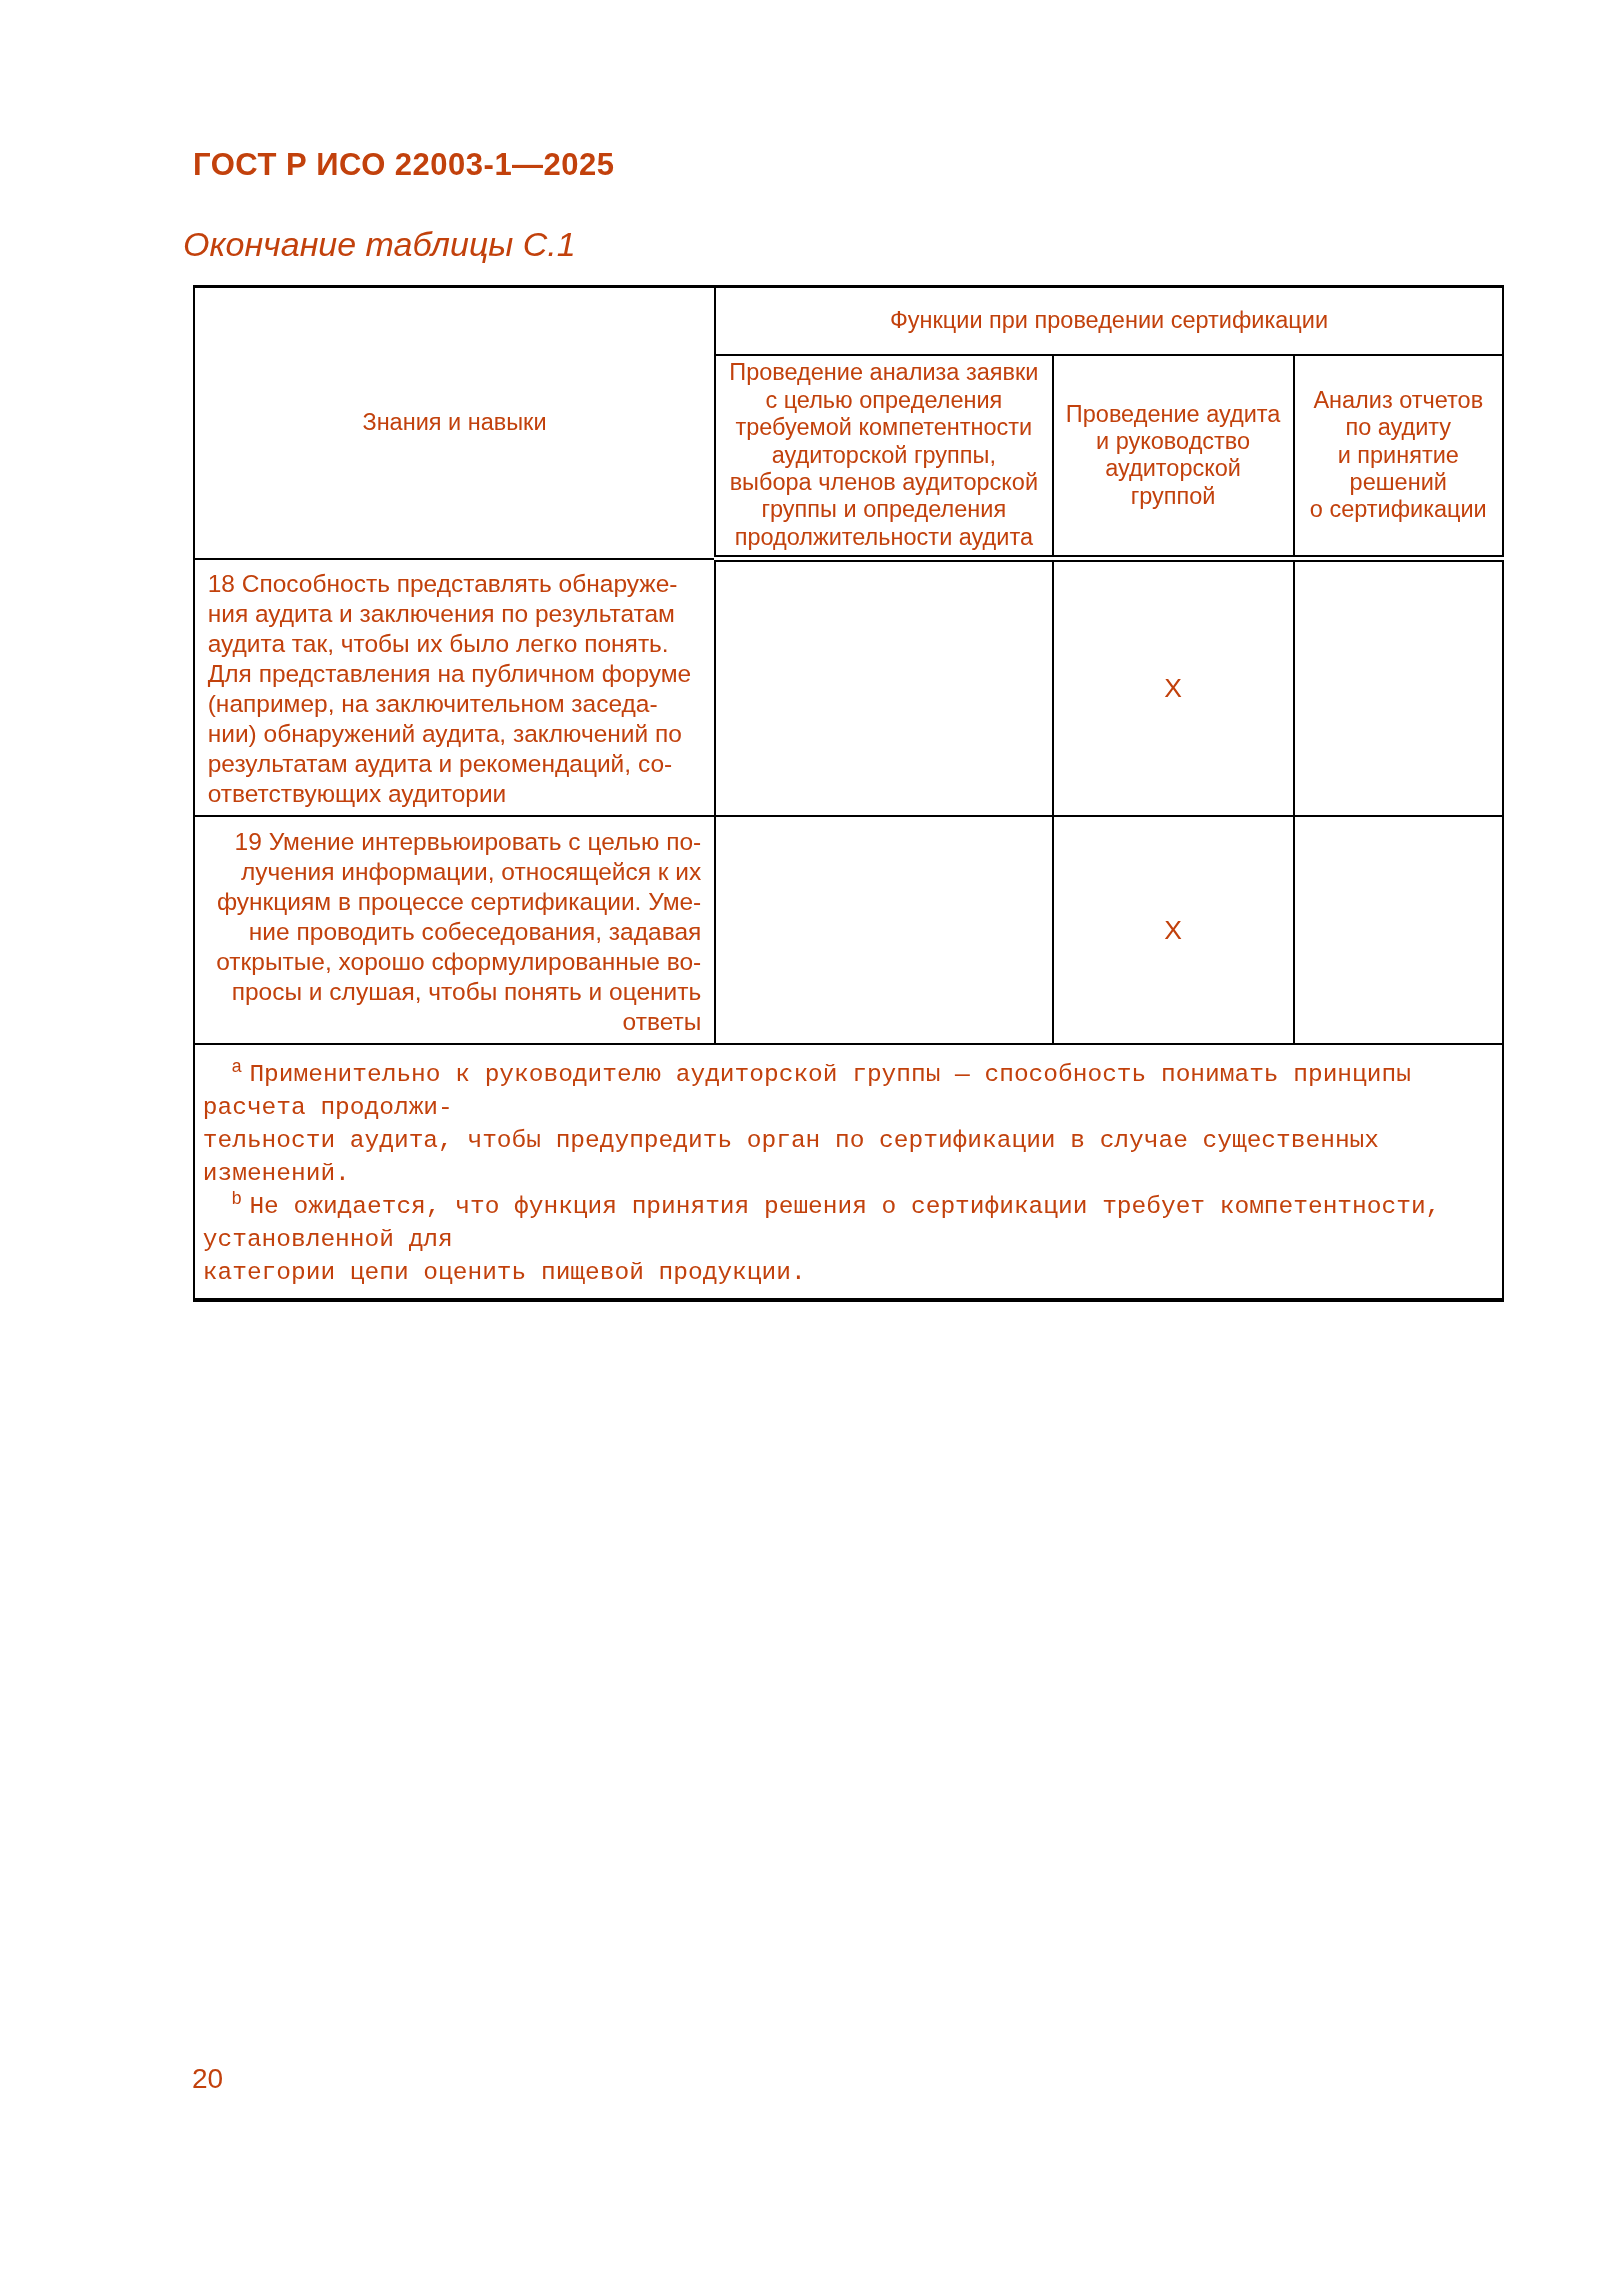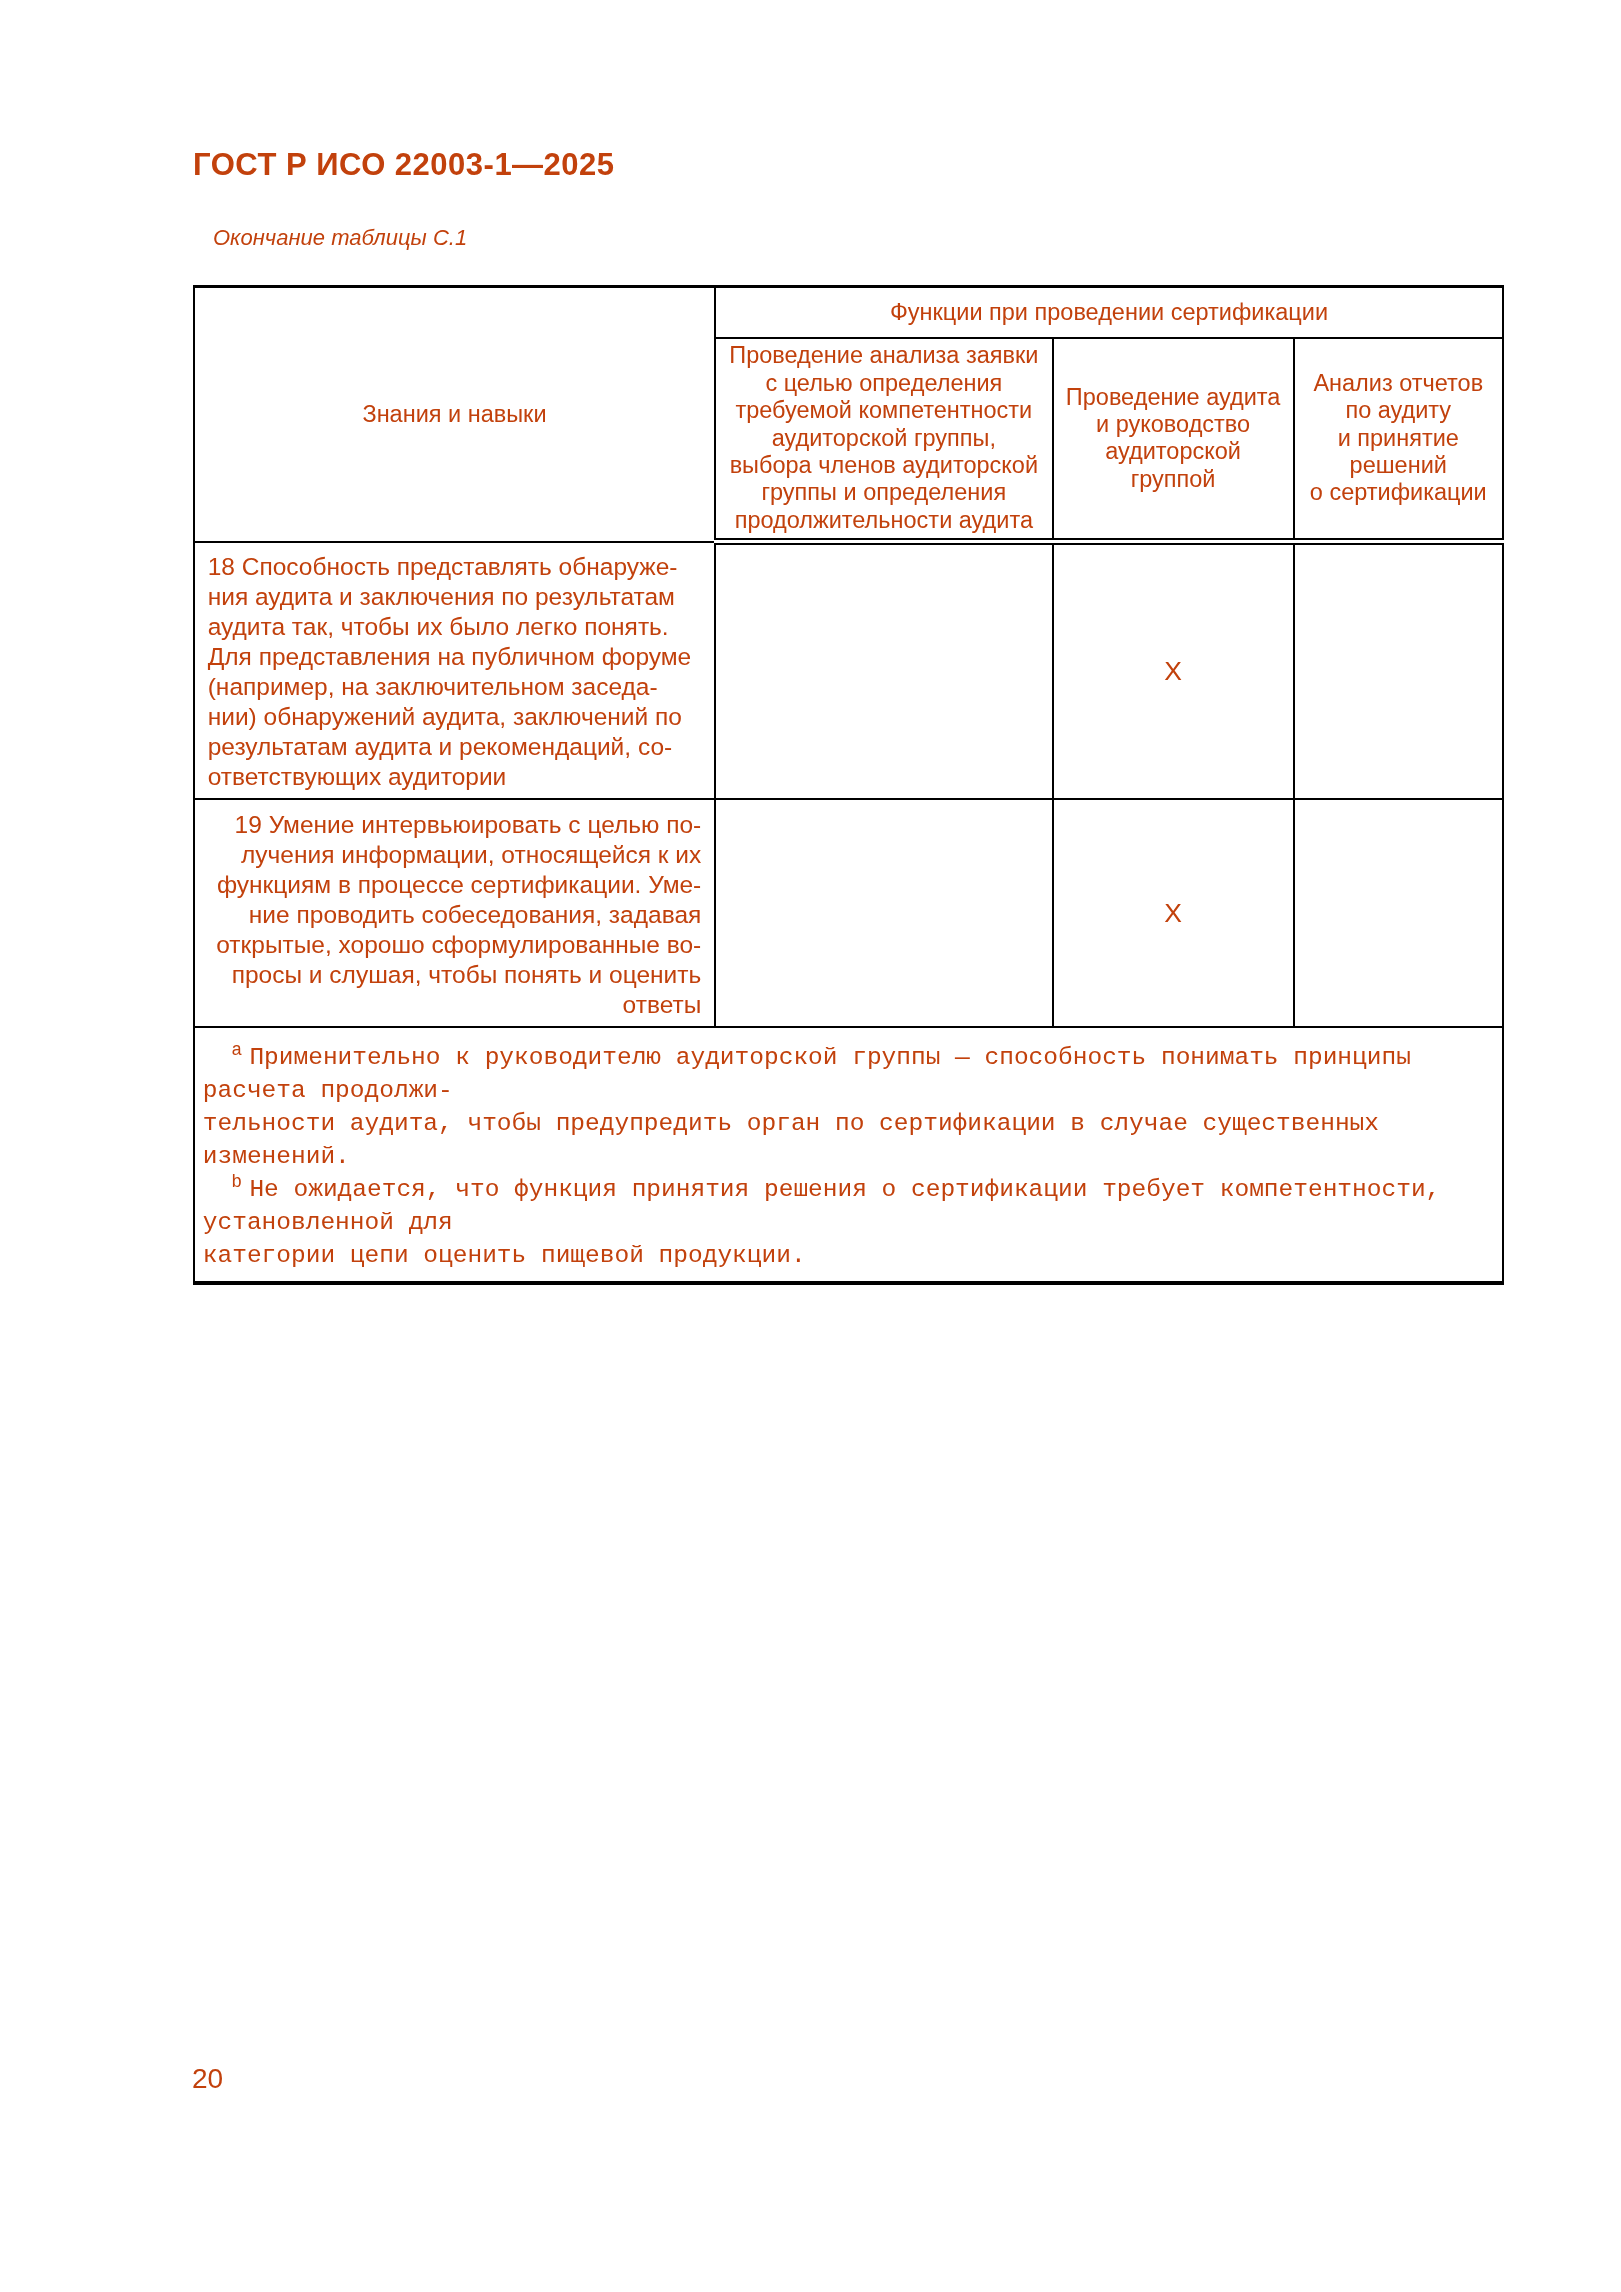--- a/index.html
+++ b/index.html
@@ -17,23 +17,23 @@
     position: absolute;
     left: 193px;
     top: 147px;
     font-size: 31px;
     font-weight: bold;
     letter-spacing: 0.5px;
     white-space: nowrap;
   }
   .table-caption {
     position: absolute;
-    left: 213px;
+    left: 183px;
     top: 225px;
-    font-size: 22px;
+    font-size: 34px;
     font-style: italic;
     white-space: nowrap;
   }
   table.cert-table {
     position: absolute;
     left: 193px;
     top: 285px;
     width: 1311px;
     border-collapse: collapse;
     table-layout: fixed;
@@ -45,21 +45,21 @@
   col.c2 { width: 25.8%; }
   col.c3 { width: 18.4%; }
   col.c4 { width: 16.0%; }
 
   .cert-table th, .cert-table td {
     border: 2.9px solid #000;
     font-weight: normal;
     vertical-align: middle;
   }
   .th-functions {
-    height: 51px;
+    height: 68px;
     font-size: 23.5px;
     border-bottom-width: 2px;
   }
   .th-skills {
     text-align: center;
     font-size: 23.5px;
     border-bottom: 7.8px double #000;
     border-radius: 7px;
   }
   .head-row-2 .th-sub {

